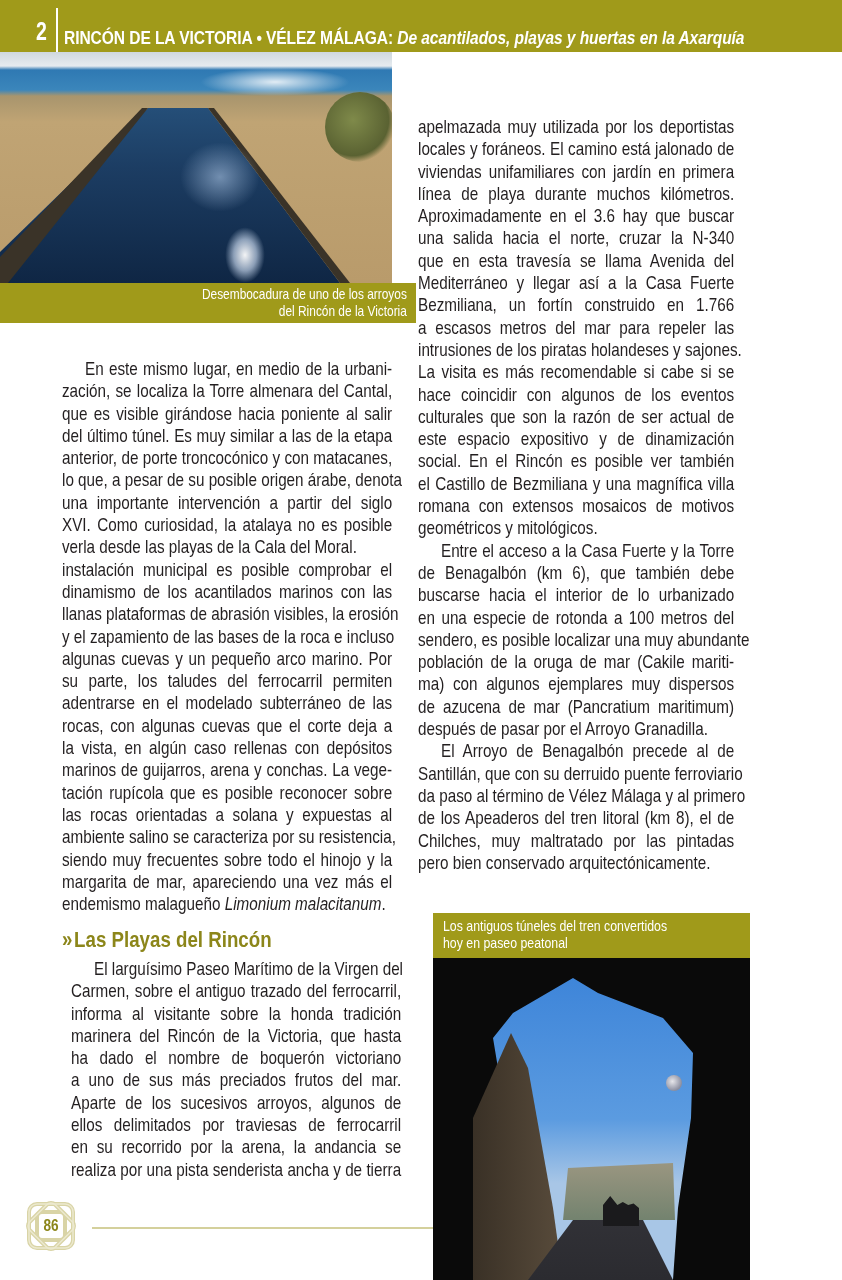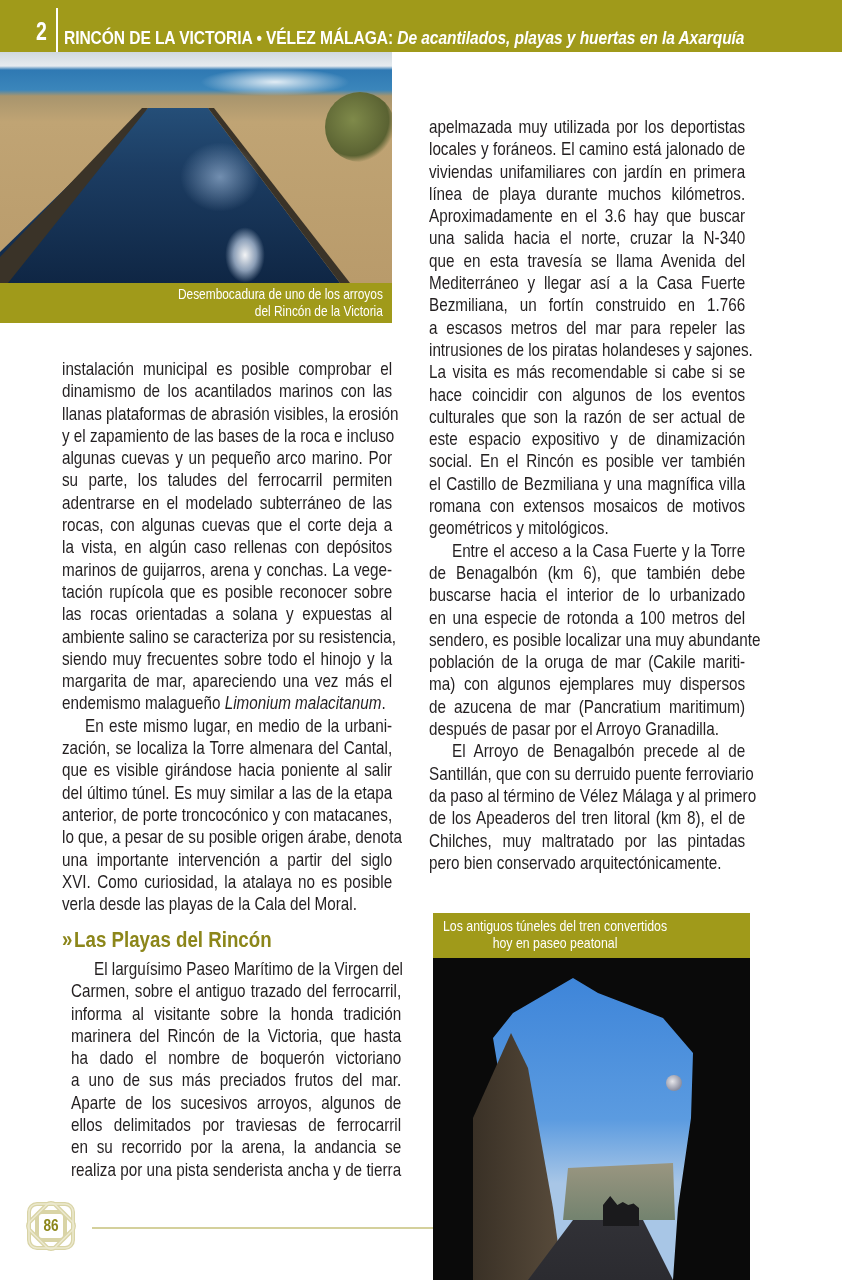--- a/index.html
+++ b/index.html
@@ -57,52 +57,52 @@
     background: #3a3328;
     clip-path: polygon(142px 56px, 148px 56px, 8px 231px, 0px 231px, 0px 205px);
   }
   .photo1 .edgeR {
     position: absolute; left: 0; top: 0; width: 392px; height: 231px;
     background: #3a3328;
     clip-path: polygon(208px 56px, 214px 56px, 350px 231px, 340px 231px);
   }
   .cap1 {
     position: absolute; left: 0; top: 283px; width: 392px; height: 40px;
-    background: #a09a1a; color: #fff; text-align: right;
+    background: #a09a1a; color: #fff; text-align: right; padding-left: 24px;
   }
   .cap1 .inner {
     position: absolute; right: 9px; top: 3px; font-size: 14.5px; line-height: 16.5px;
     transform: scaleX(0.82); transform-origin: right center; white-space: nowrap;
   }
 
   
   .col { position: absolute; font-size: 18.6px; line-height: 22.3px; color: #231f20; }
   .col p { margin: 0; }
   .ln {
     display: block; white-space: nowrap; width: 122%;
     transform: scaleX(0.82); transform-origin: left center;
     text-align: justify; text-align-last: justify;
   }
   .ln.last { text-align-last: left; }
   .ln.ind { text-indent: 28px; }
   .colL { left: 62px; top: 358px; width: 330px; }
-  .colR { left: 429px; top: 116px; width: 316px; }
+  .colR { left: 418px; top: 116px; width: 316px; }
 
   .section-h {
     position: absolute; left: 62px; top: 926px; height: 28px; white-space: nowrap;
     color: #8c861a; font-weight: bold; font-size: 22px; line-height: 28px;
     transform: scaleX(0.85); transform-origin: left center;
   }
   .section-h .chev { letter-spacing: -4px; margin-right: 6px; }
   .colL2 { left: 71px; top: 958px; width: 330px; }
 
   
   .cap2 {
     position: absolute; left: 433px; top: 913px; width: 317px; height: 45px;
-    background: #a09a1a; color: #fff; text-align: center;
+    background: #a09a1a; color: #fff;
   }
   .cap2 .inner {
     position: absolute; left: 10px; top: 5px; font-size: 14.5px; line-height: 17px;
     transform: scaleX(0.85); transform-origin: left center; white-space: nowrap;
   }
   .photo2 {
     position: absolute; left: 433px; top: 958px; width: 317px; height: 322px;
     background: #0a0a0a; overflow: hidden;
   }
   .photo2 .sky {
@@ -166,48 +166,48 @@
   <div class="bush"></div>
 </div>
 <div class="cap1">
   <div class="inner">
     <div>Desembocadura de uno de los arroyos</div>
     <div>del Rincón de la Victoria</div>
   </div>
 </div>
 
 <div class="col colL">
+  <p>
+    <span class="ln ind">En este mismo lugar, en medio de la urbani-</span>
+    <span class="ln">zación, se localiza la Torre almenara del Cantal,</span>
+    <span class="ln">que es visible girándose hacia poniente al salir</span>
+    <span class="ln">del último túnel. Es muy similar a las de la etapa</span>
+    <span class="ln">anterior, de porte troncocónico y con matacanes,</span>
+    <span class="ln">lo que, a pesar de su posible origen árabe, denota</span>
+    <span class="ln">una importante intervención a partir del siglo</span>
+    <span class="ln">XVI. Como curiosidad, la atalaya no es posible</span>
+    <span class="ln last">verla desde las playas de la Cala del Moral.</span>
+  </p>
   <p>
     <span class="ln">instalación municipal es posible comprobar el</span>
     <span class="ln">dinamismo de los acantilados marinos con las</span>
     <span class="ln">llanas plataformas de abrasión visibles, la erosión</span>
     <span class="ln">y el zapamiento de las bases de la roca e incluso</span>
     <span class="ln">algunas cuevas y un pequeño arco marino. Por</span>
     <span class="ln">su parte, los taludes del ferrocarril permiten</span>
     <span class="ln">adentrarse en el modelado subterráneo de las</span>
     <span class="ln">rocas, con algunas cuevas que el corte deja a</span>
     <span class="ln">la vista, en algún caso rellenas con depósitos</span>
     <span class="ln">marinos de guijarros, arena y conchas. La vege-</span>
     <span class="ln">tación rupícola que es posible reconocer sobre</span>
     <span class="ln">las rocas orientadas a solana y expuestas al</span>
     <span class="ln">ambiente salino se caracteriza por su resistencia,</span>
     <span class="ln">siendo muy frecuentes sobre todo el hinojo y la</span>
     <span class="ln">margarita de mar, apareciendo una vez más el</span>
     <span class="ln last"><span>endemismo malagueño </span><i>Limonium malacitanum</i><span>.</span></span>
-  </p>
-  <p>
-    <span class="ln ind">En este mismo lugar, en medio de la urbani-</span>
-    <span class="ln">zación, se localiza la Torre almenara del Cantal,</span>
-    <span class="ln">que es visible girándose hacia poniente al salir</span>
-    <span class="ln">del último túnel. Es muy similar a las de la etapa</span>
-    <span class="ln">anterior, de porte troncocónico y con matacanes,</span>
-    <span class="ln">lo que, a pesar de su posible origen árabe, denota</span>
-    <span class="ln">una importante intervención a partir del siglo</span>
-    <span class="ln">XVI. Como curiosidad, la atalaya no es posible</span>
-    <span class="ln last">verla desde las playas de la Cala del Moral.</span>
   </p>
 </div>
 
 <div class="section-h">
   <span class="chev">»</span><span>Las Playas del Rincón</span>
 </div>
 
 <div class="col colL2">
   <p>
     <span class="ln ind">El larguísimo Paseo Marítimo de la Virgen del</span>

